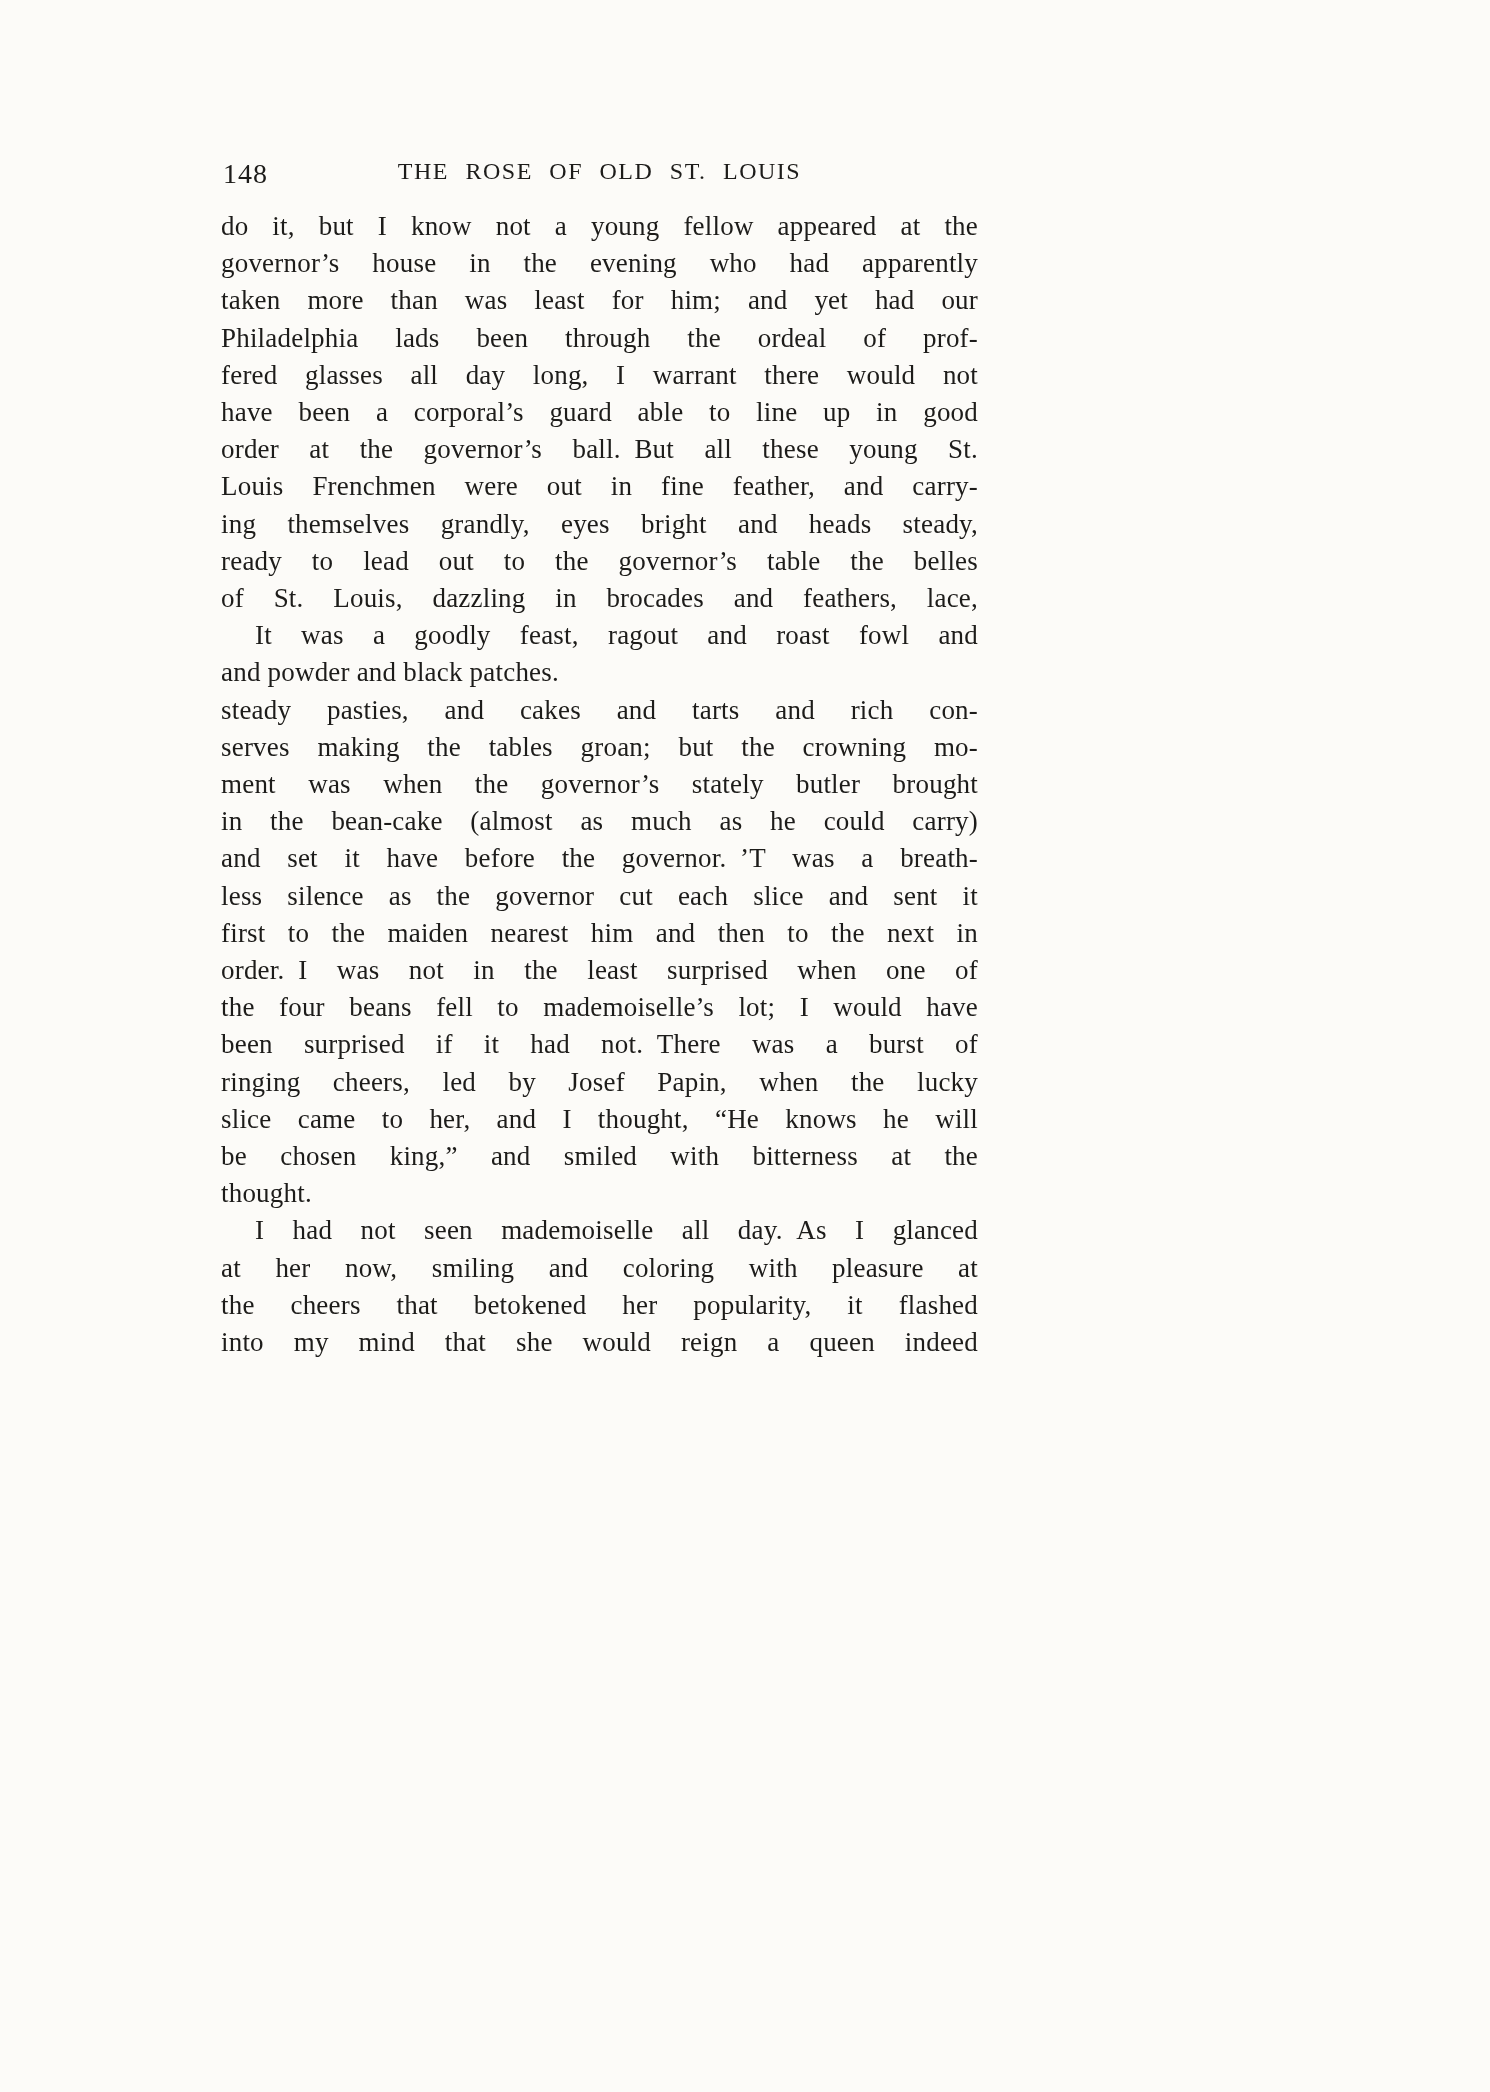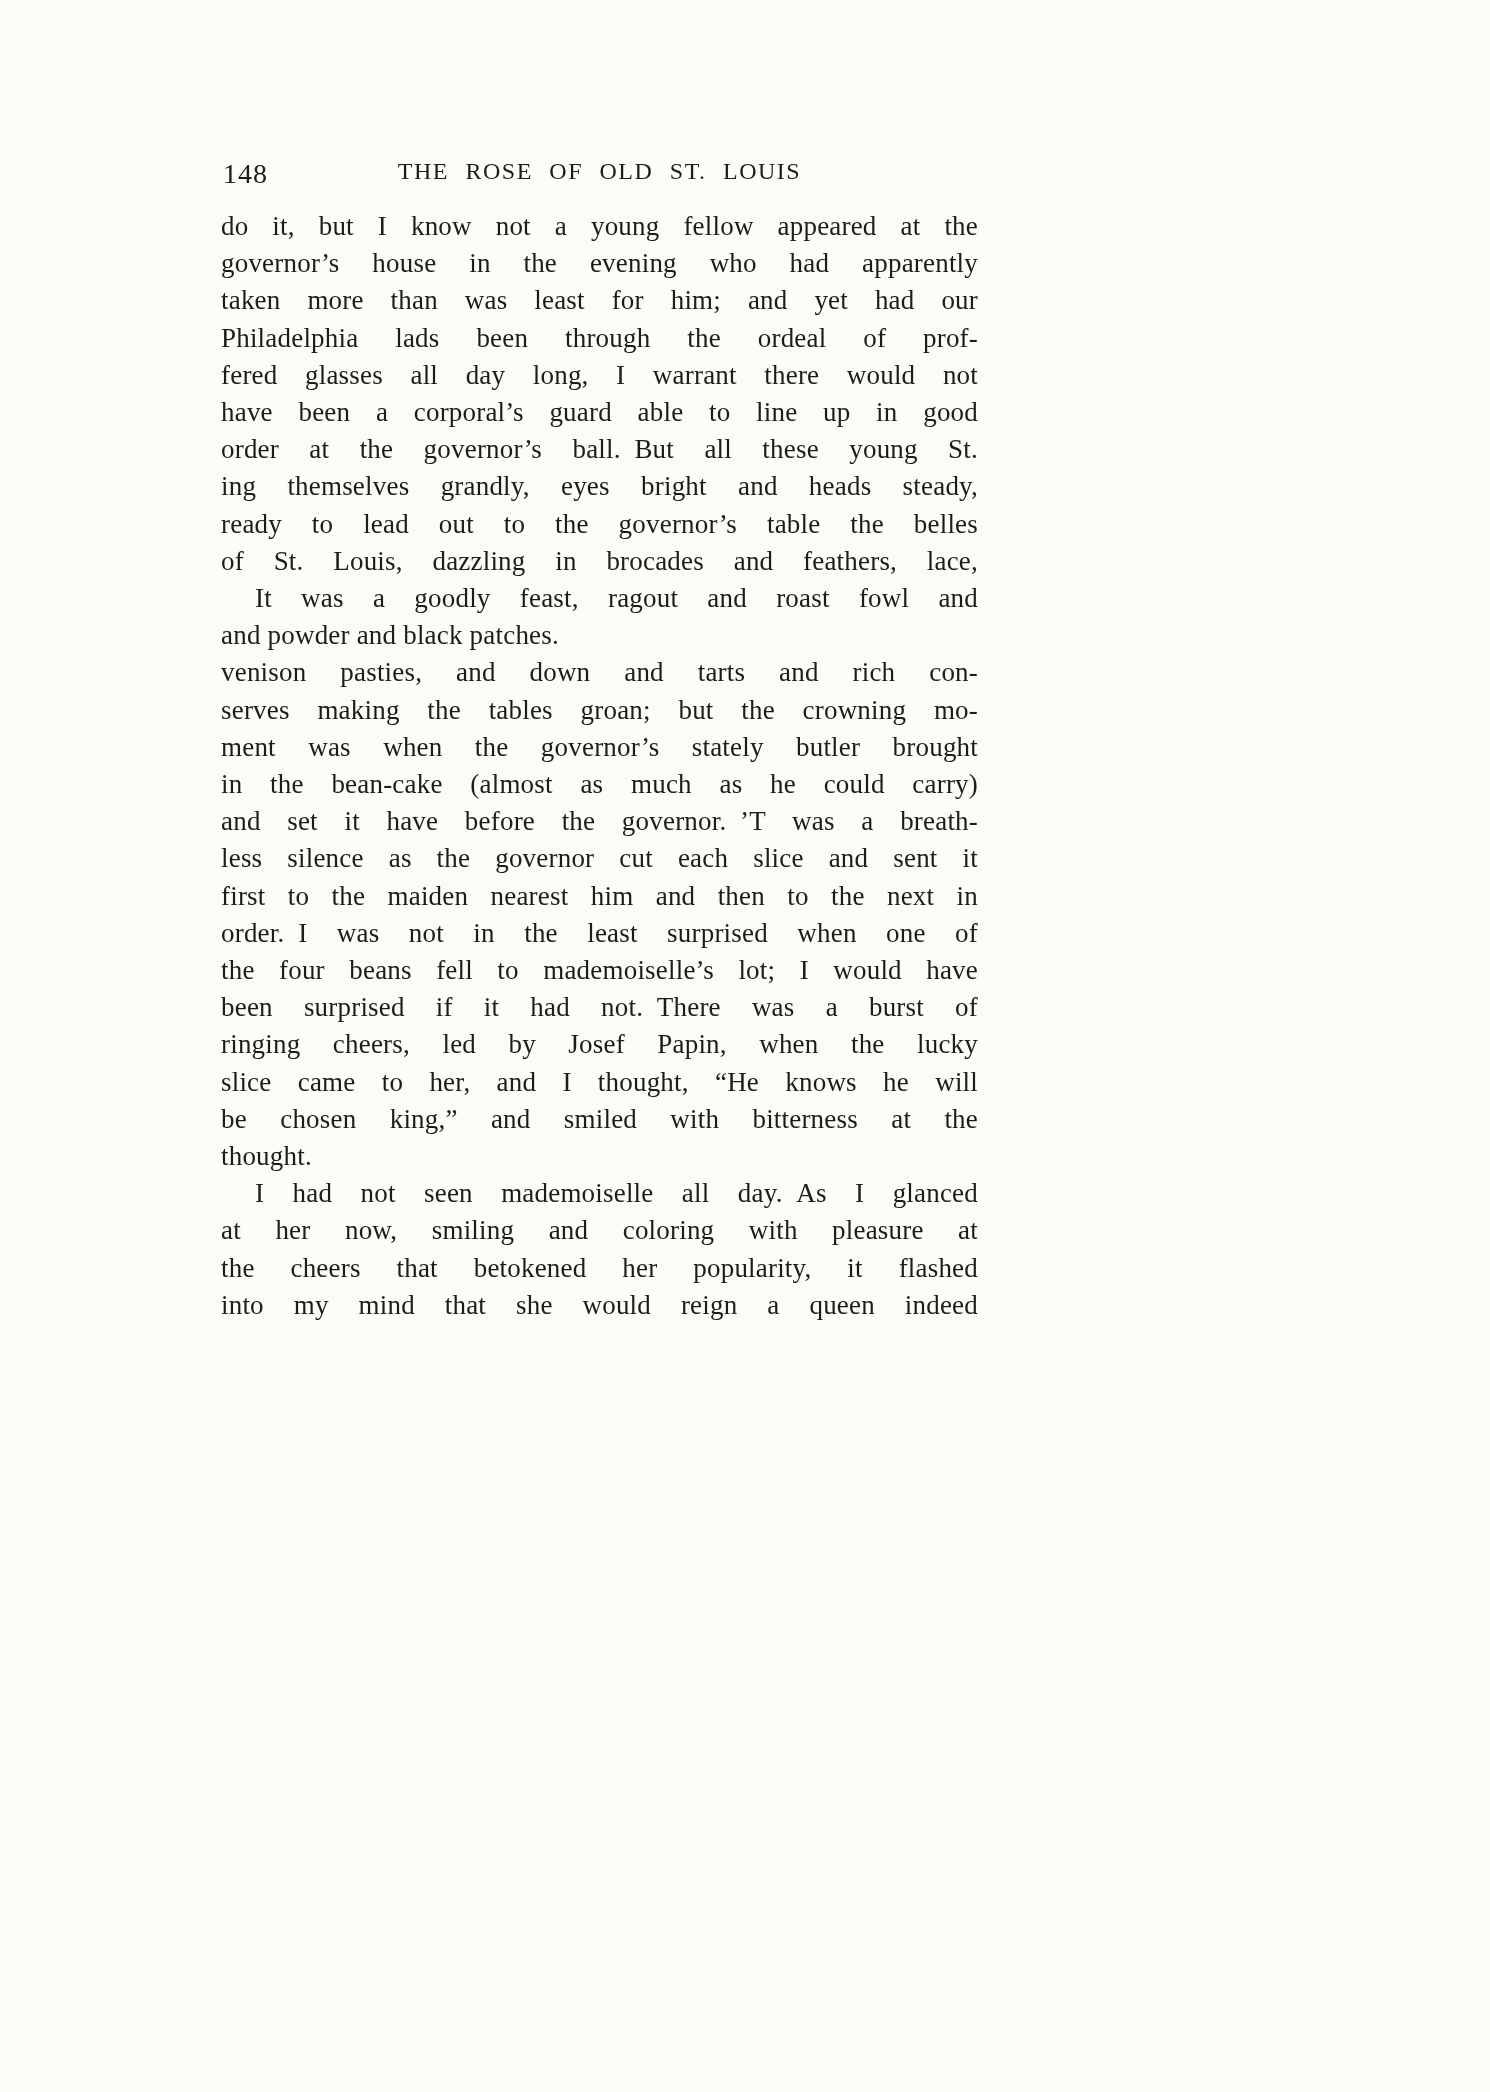--- a/index.html
+++ b/index.html
@@ -70,26 +70,27 @@
       <div class="running-title">THE ROSE OF OLD ST. LOUIS</div>
     </div>
     <div class="text-body">
         <div class="line">do it, but I know not a young fellow appeared at the</div>
         <div class="line">governor’s house in the evening who had apparently</div>
         <div class="line">taken more than was least for him; and yet had our</div>
         <div class="line">Philadelphia lads been through the ordeal of prof-</div>
         <div class="line">fered glasses all day long, I warrant there would not</div>
         <div class="line">have been a corporal’s guard able to line up in good</div>
         <div class="line">order at the governor’s ball. But all these young St.</div>
+        <div class="line">Louis Frenchmen were out in fine feather, and carry-</div>
         <div class="line">ing themselves grandly, eyes bright and heads steady,</div>
         <div class="line">ready to lead out to the governor’s table the belles</div>
         <div class="line">of St. Louis, dazzling in brocades and feathers, lace,</div>
         <div class="line indent">It was a goodly feast, ragout and roast fowl and</div>
         <div class="line last">and powder and black patches.</div>
-        <div class="line">venison pasties, and down and tarts and rich con-</div>
+        <div class="line">steady pasties, and cakes and tarts and rich con-</div>
         <div class="line">serves making the tables groan; but the crowning mo-</div>
         <div class="line">ment was when the governor’s stately butler brought</div>
         <div class="line">in the bean-cake (almost as much as he could carry)</div>
         <div class="line">and set it have before the governor. ’T was a breath-</div>
         <div class="line">less silence as the governor cut each slice and sent it</div>
         <div class="line">first to the maiden nearest him and then to the next in</div>
         <div class="line">order. I was not in the least surprised when one of</div>
         <div class="line">the four beans fell to mademoiselle’s lot; I would have</div>
         <div class="line">been surprised if it had not. There was a burst of</div>
         <div class="line">ringing cheers, led by Josef Papin, when the lucky</div>

